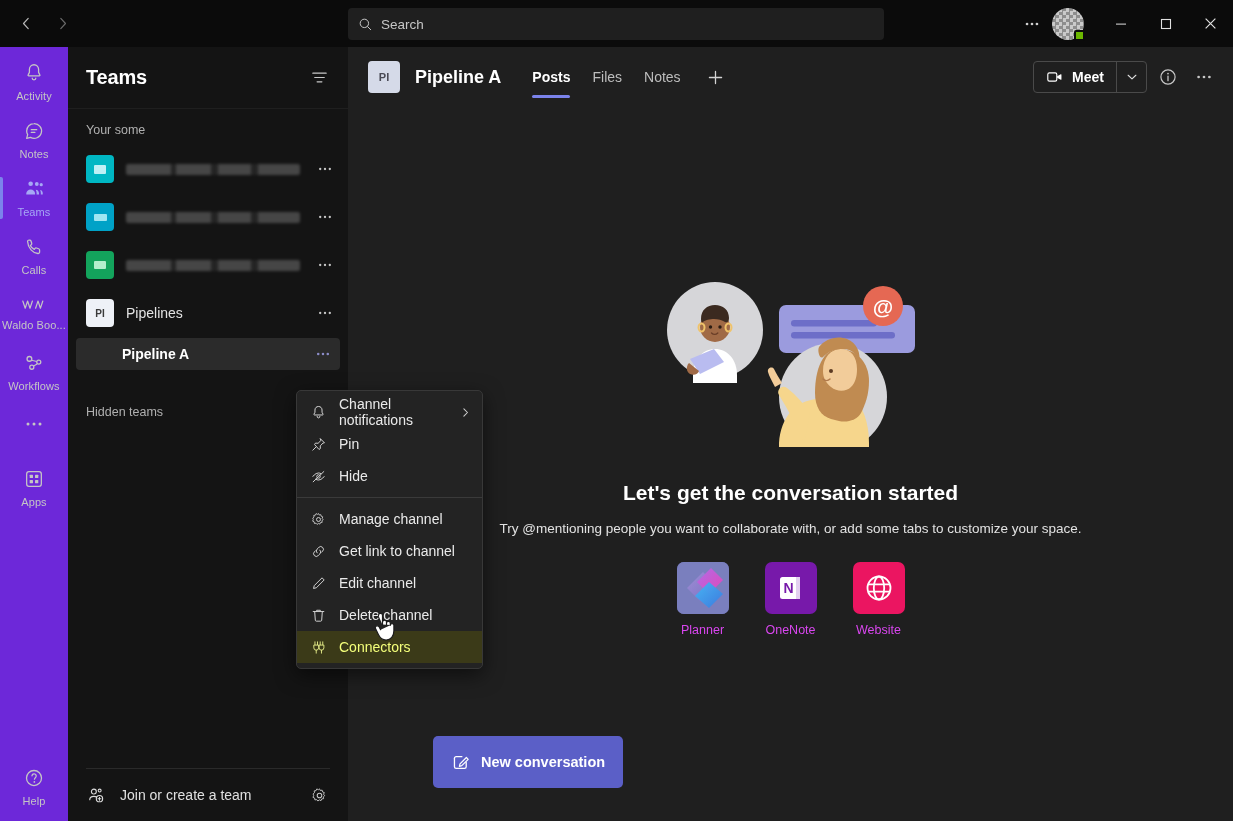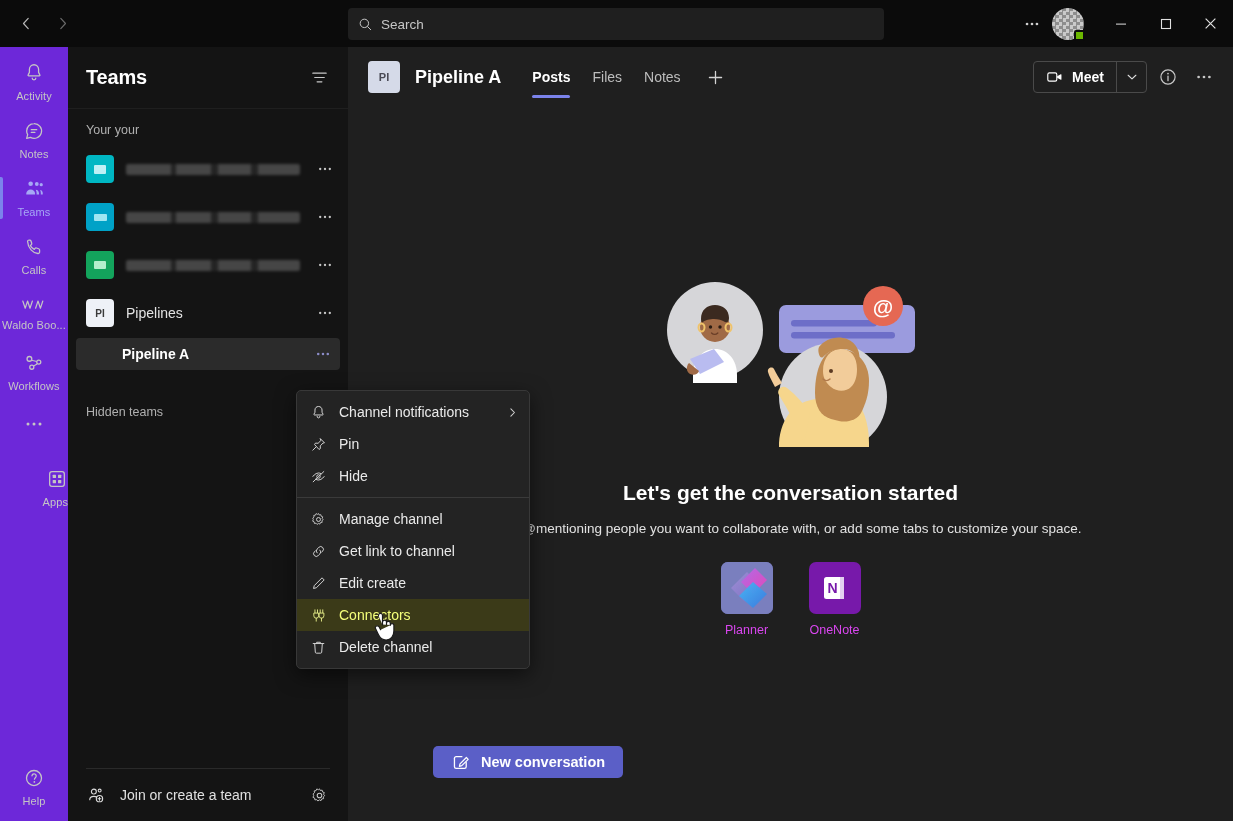--- a/index.html
+++ b/index.html
@@ -199,28 +199,28 @@
   .app-tile {
     width: 64px; display: flex; flex-direction: column; align-items: center;
     gap: 9px; cursor: pointer;
   }
   .app-sq { width: 52px; height: 52px; border-radius: 7px; display:flex; align-items:center; justify-content:center; }
   .app-label { font-size: 12.5px; color: #d946ef; white-space: nowrap; }
   .app-sq.addtab { background: #2b2b2b; color: #d8d8d8; }
 
   .compose { height: 118px; display: flex; align-items: center; padding-left: 85px; }
   .newconv {
-    display: flex; align-items: center; gap: 11px; height: 32px; padding: 0 18px;
+    display: flex; align-items: center; gap: 11px; height: 52px; padding: 0 18px;
     background: #5b5fc7; border-radius: 5px; color: #fff; font-size: 14.5px;
     font-weight: bold; cursor: pointer;
   }
 
   
   .ctxmenu {
-    position: absolute; left: 296px; top: 390px; width: 234px;
+    position: absolute; left: 296px; top: 390px; width: 187px;
     background: #232323; border: 1px solid #383838; border-radius: 5px;
     box-shadow: 0 6px 20px rgba(0,0,0,.55); padding: 5px 0; z-index: 50;
   }
   .ctxitem {
     display: flex; align-items: center; height: 32px; padding: 0 10px 0 12px;
     font-size: 14px; color: #eaeaea; cursor: pointer; gap: 12px;
   }
   .ctxitem .ctxico { width: 18px; display: flex; align-items: center; justify-content: center; color: #d8d8d8; }
   .ctxitem .ctxlabel { flex: 1; }
   .ctxitem .ctxarrow { color: #cfcfcf; display: flex; }
@@ -358,21 +358,21 @@
     </div>
 
     <div class="rail-dots">
       <svg width="20" height="20" viewBox="0 0 20 20">
           <circle cx="4" cy="10" r="1.5" fill="currentColor"></circle>
           <circle cx="10" cy="10" r="1.5" fill="currentColor"></circle>
           <circle cx="16" cy="10" r="1.5" fill="currentColor"></circle>
         </svg>
     </div>
 
-    <div class="rail-item" style="margin-top:12px;align-items:flex-end;">
+    <div class="rail-item" style="margin-top:12px;">
       <span>
         <svg width="22" height="22" viewBox="0 0 24 24" fill="none">
             <rect x="4" y="4" width="16" height="16" rx="2.5" stroke="currentColor" stroke-width="1.4"></rect>
             <rect x="7.3" y="7.3" width="3.6" height="3.6" rx=".6" fill="currentColor"></rect>
             <rect x="13.1" y="7.3" width="3.6" height="3.6" rx=".6" fill="currentColor"></rect>
             <rect x="7.3" y="13.1" width="3.6" height="3.6" rx=".6" fill="currentColor"></rect>
             <rect x="13.1" y="13.1" width="3.6" height="3.6" rx=".6" fill="currentColor"></rect>
           </svg>
       </span>
       <span class="rlabel">Apps</span>
@@ -396,21 +396,21 @@
     <div class="sb-header">
       <div class="sb-title">Teams</div>
       <div class="icon-btn">
         <svg width="19" height="19" viewBox="0 0 20 20" fill="none">
             <path d="M3 5.5h14M5 10h10M7.5 14.5h5" stroke="currentColor" stroke-width="1.3" stroke-linecap="round"></path>
           </svg>
       </div>
     </div>
 
     <div class="sb-scroll">
-      <div class="sb-section-label">Your your</div>
+      <div class="sb-section-label">Your some</div>
 
       <div class="team-row">
         <div class="team-av" style="background:#00b7c3;">
           <div style="width:12px;height:9px;background:#bff0f5;border-radius:1px;"></div>
         </div>
         <div class="team-name redacted w1"></div>
         <div class="row-dots">
           <svg width="16" height="16" viewBox="0 0 20 20">
               <circle cx="4" cy="10" r="1.45" fill="currentColor"></circle>
               <circle cx="10" cy="10" r="1.45" fill="currentColor"></circle>
@@ -622,20 +622,30 @@
           <div class="app-sq" style="background:#7719aa;">
             <svg width="28" height="28" viewBox="0 0 28 28">
               <rect x="3" y="3" width="20" height="22" rx="2.5" fill="#ffffff"></rect>
               <rect x="19" y="3" width="4" height="22" fill="#e3d0f0"></rect>
               <text x="11.5" y="19" font-family="'Liberation Sans',sans-serif" font-size="14" font-weight="bold" fill="#7719aa" text-anchor="middle">N</text>
             </svg>
           </div>
           <div class="app-label">OneNote</div>
         </div>
 
+        <div class="app-tile">
+          <div class="app-sq" style="background:#eb1561;">
+            <svg width="30" height="30" viewBox="0 0 30 30" fill="none">
+              <circle cx="15" cy="15" r="11.5" stroke="#ffffff" stroke-width="1.8"></circle>
+              <ellipse cx="15" cy="15" rx="5.2" ry="11.5" stroke="#ffffff" stroke-width="1.8"></ellipse>
+              <path d="M3.8 11.4h22.4M3.8 18.6h22.4" stroke="#ffffff" stroke-width="1.8"></path>
+            </svg>
+          </div>
+          <div class="app-label">Website</div>
+        </div>
 
       </div>
     </div>
 
     <div class="compose">
       <div class="newconv">
         <span style="display:flex;">
           <svg width="19" height="19" viewBox="0 0 22 22" fill="none">
               <path d="M4 6.2a2 2 0 012-2h6.6" stroke="currentColor" stroke-width="1.5" stroke-linecap="round"></path>
               <path d="M4 6.2v9.6a2 2 0 002 2h9.6a2 2 0 002-2V11" stroke="currentColor" stroke-width="1.5" stroke-linecap="round"></path>
@@ -706,46 +716,46 @@
       </span>
       <span class="ctxlabel">Get link to channel</span>
     </div>
 
     <div class="ctxitem">
       <span class="ctxico">
         <svg width="17" height="17" viewBox="0 0 24 24" fill="none">
             <path d="M5 19l1-4L17 4l3 3L9 18l-4 1z" stroke="currentColor" stroke-width="1.35" stroke-linejoin="round"></path>
           </svg>
       </span>
-      <span class="ctxlabel">Edit create</span>
+      <span class="ctxlabel">Edit channel</span>
+    </div>
+
+    <div class="ctxitem">
+      <span class="ctxico">
+        <svg width="17" height="17" viewBox="0 0 24 24" fill="none">
+            <path d="M4.5 6.4h15" stroke="currentColor" stroke-width="1.35" stroke-linecap="round"></path>
+            <path d="M9.4 6.4V4.6h5.2v1.8" stroke="currentColor" stroke-width="1.35" stroke-linejoin="round"></path>
+            <path d="M6.6 6.4l.9 12.2c0 .8.6 1.4 1.4 1.4h6.2c.8 0 1.4-.6 1.4-1.4l.9-12.2" stroke="currentColor" stroke-width="1.35" stroke-linejoin="round"></path>
+          </svg>
+      </span>
+      <span class="ctxlabel">Delete channel</span>
     </div>
 
     <div class="ctxitem highlight">
       <span class="ctxico">
         <svg width="17" height="17" viewBox="0 0 24 24" fill="none">
             <path d="M7 4v4M10.6 4v4" stroke="currentColor" stroke-width="1.3" stroke-linecap="round"></path>
             <path d="M5.4 8.6h6.8v3.8a3.4 3.4 0 01-6.8 0V8.6z" stroke="currentColor" stroke-width="1.3" stroke-linejoin="round"></path>
             <path d="M8.8 15.8V20" stroke="currentColor" stroke-width="1.3" stroke-linecap="round"></path>
             <path d="M14.4 4v4M18 4v4" stroke="currentColor" stroke-width="1.3" stroke-linecap="round"></path>
             <path d="M12.8 8.6h6.8v3.8a3.4 3.4 0 01-6.8 0V8.6z" stroke="currentColor" stroke-width="1.3" stroke-linejoin="round"></path>
             <path d="M16.2 15.8V20" stroke="currentColor" stroke-width="1.3" stroke-linecap="round"></path>
           </svg>
       </span>
       <span class="ctxlabel">Connectors</span>
     </div>
-
-    <div class="ctxitem">
-      <span class="ctxico">
-        <svg width="17" height="17" viewBox="0 0 24 24" fill="none">
-            <path d="M4.5 6.4h15" stroke="currentColor" stroke-width="1.35" stroke-linecap="round"></path>
-            <path d="M9.4 6.4V4.6h5.2v1.8" stroke="currentColor" stroke-width="1.35" stroke-linejoin="round"></path>
-            <path d="M6.6 6.4l.9 12.2c0 .8.6 1.4 1.4 1.4h6.2c.8 0 1.4-.6 1.4-1.4l.9-12.2" stroke="currentColor" stroke-width="1.35" stroke-linejoin="round"></path>
-          </svg>
-      </span>
-      <span class="ctxlabel">Delete channel</span>
-    </div>
   </div>
 
   <svg class="cursor" width="26" height="30" viewBox="0 0 26 30">
     <path d="M7.5 2.5c0-1.1.9-2 2-2s2 .9 2 2v9.4M11.5 11.4V9.1c0-1 .9-1.9 2-1.9s2 .9 2 1.9v2.6M15.5 11.7v-1.6c0-1 .8-1.8 1.9-1.8s1.9.8 1.9 1.8v2M19.3 12.3c0-.9.8-1.7 1.8-1.7s1.8.8 1.8 1.7v5.4c0 5.4-3 9.3-7.8 9.3-4.4 0-6-2-7.6-5.2l-3-6.2c-.5-1 0-2.2 1.1-2.6 1-.4 2.1 0 2.6 1l1.4 2.7" fill="#ffffff" stroke="#1c1c1c" stroke-width="1.2" stroke-linejoin="round" stroke-linecap="round"></path>
   </svg>
 
 </div>
 
 </body></html>

